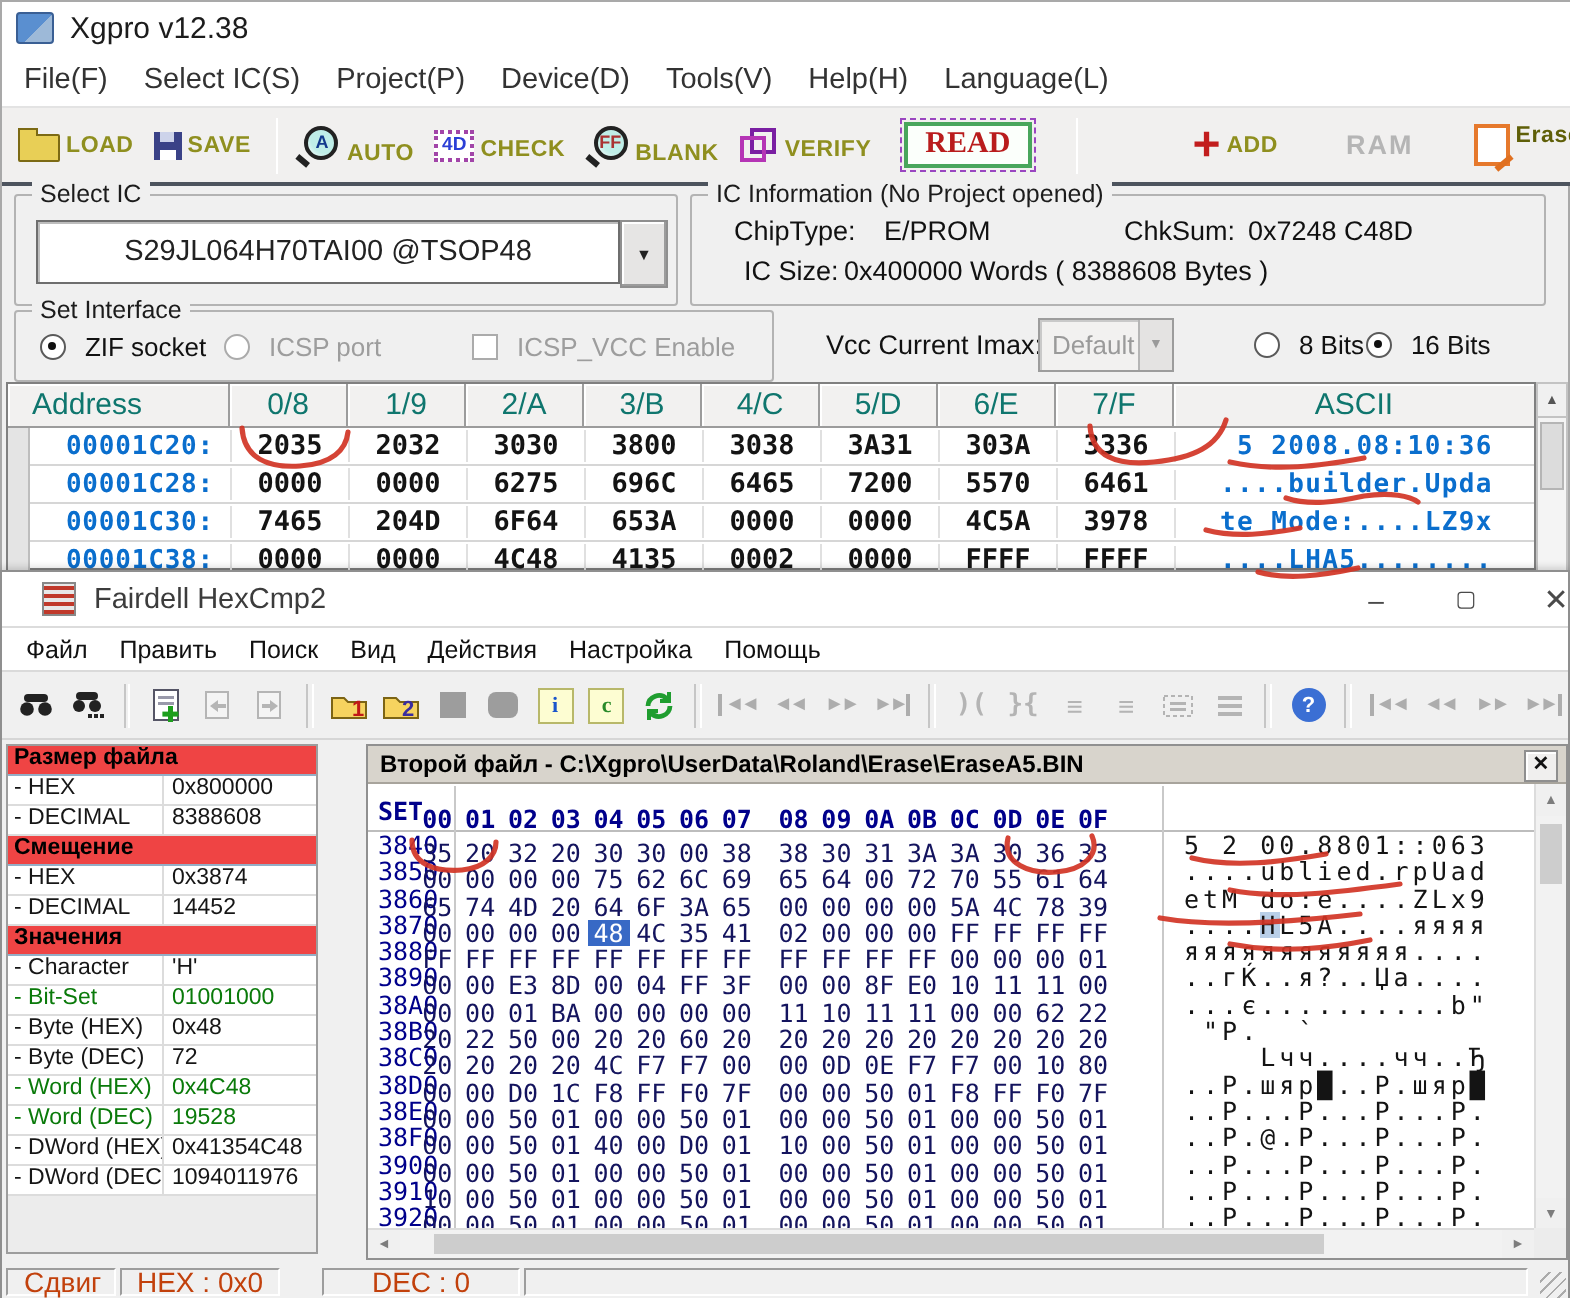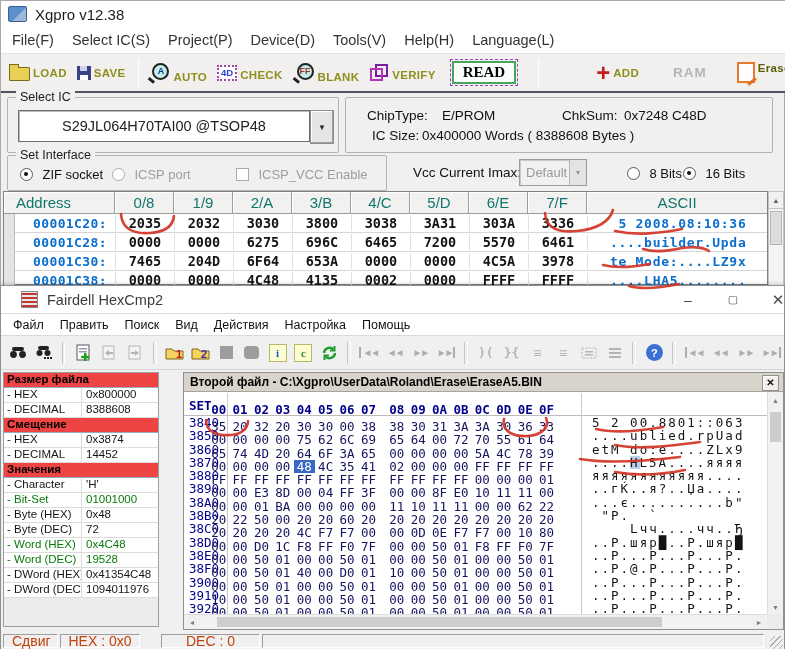--- a/index.html
+++ b/index.html
@@ -23,21 +23,21 @@
   .ico-floppy{width:14px;height:14px;background:#3a4287;position:relative;}
   .ico-floppy::before{content:"";position:absolute;left:3px;top:0;width:7px;height:5px;background:#cdd3ea;}
   .ico-floppy::after{content:"";position:absolute;left:3px;bottom:0;width:8px;height:5px;background:#fff;}
   .ico-mag{width:22px;height:20px;position:relative;}
   .ico-mag .lens{position:absolute;left:4px;top:0;width:13px;height:13px;border:2px solid #222;border-radius:50%;background:radial-gradient(circle at 70% 30%,#bfeee8 0 60%,#fff 100%);display:flex;align-items:center;justify-content:center;font-size:9px;font-weight:bold;color:#123a8c;}
   .ico-mag::after{content:"";position:absolute;left:0;bottom:1px;width:7px;height:2.5px;background:#222;transform:rotate(40deg);}
   .ico-chip4d{border:2px dotted #a245a8;color:#2b3fd6;background:#fff;font-size:9.5px;font-weight:bold;padding:1px 2px;line-height:10px;}
   .ico-verify{width:20px;height:17px;position:relative;}
   .ico-verify::before{content:"";position:absolute;right:1px;top:0;width:9px;height:9px;border:2.5px solid #7a1fa2;}
   .ico-verify::after{content:"";position:absolute;left:1px;bottom:0;width:9px;height:9px;border:2.5px solid #b535b5;}
-  .read-box{border:2px solid #48a65c;outline:1px dashed #9a45c0;outline-offset:1px;background:#fbfffb;padding:1px 9px;font-family:"Liberation Serif",serif;font-weight:bold;font-size:15px;color:#000000;}
+  .read-box{border:2px solid #48a65c;outline:1px dashed #9a45c0;outline-offset:1px;background:#fbfffb;padding:1px 9px;font-family:"Liberation Serif",serif;font-weight:bold;font-size:15px;color:#b91c1c;}
   .ico-plus{color:#c21d1d;font-size:24px;font-weight:bold;line-height:18px;}
   .ram-label{color:#b5b5b5;font-size:13.5px;font-weight:bold;letter-spacing:1px;}
   .ico-erase{width:14px;height:17px;background:#fff;border:2px solid #e6792c;position:relative;}
   .ico-erase::after{content:"";position:absolute;right:-4px;bottom:-2px;width:10px;height:3px;background:#e07020;transform:rotate(-40deg);}
   
   .grp{position:absolute;border:1px solid #b3b3b3;border-radius:2px;}
   .grp-label{position:absolute;top:-8px;left:8px;background:#f0f0f0;padding:0 4px;font-size:12.5px;color:#1c1c1c;}
   .grp-select{left:6px;top:96px;width:330px;height:54px;}
   .ic-combo{position:absolute;left:10px;top:12px;width:290px;height:30px;background:#fff;border:1px solid #6e6e6e;box-shadow:inset 1px 1px 0 #bdbdbd;display:flex;align-items:center;justify-content:center;font-size:14.5px;color:#222;}
   .ic-drop{position:absolute;left:302px;top:12px;width:22px;height:32px;background:#e6e5e4;border:1px solid #8f8f8f;box-shadow:inset -1px -1px 0 #9c9c9c,inset 1px 1px 0 #fff;display:flex;align-items:center;justify-content:center;font-size:8px;color:#222;}
@@ -209,20 +209,21 @@
 
   <div class="grp grp-select">
     <span class="grp-label">Select IC</span>
     <div class="ic-combo">
       <span>S29JL064H70TAI00 @TSOP48</span>
     </div>
     <div class="ic-drop">▼</div>
   </div>
 
   <div class="grp grp-info">
+    <span class="grp-label">IC Information (No Project opened)</span>
     <span class="info-txt" style="left:21px;top:10px;">ChipType:</span>
     <span class="info-txt" style="left:96px;top:10px;">E/PROM</span>
     <span class="info-txt" style="left:216px;top:10px;">ChkSum:</span>
     <span class="info-txt" style="left:278px;top:10px;">0x7248 C48D</span>
     <span class="info-txt" style="left:26px;top:30px;">IC Size:</span>
     <span class="info-txt" style="left:76px;top:30px;">0x400000 Words ( 8388608 Bytes )</span>
   </div>
 
   <div class="grp grp-iface">
     <span class="grp-label">Set Interface</span>

